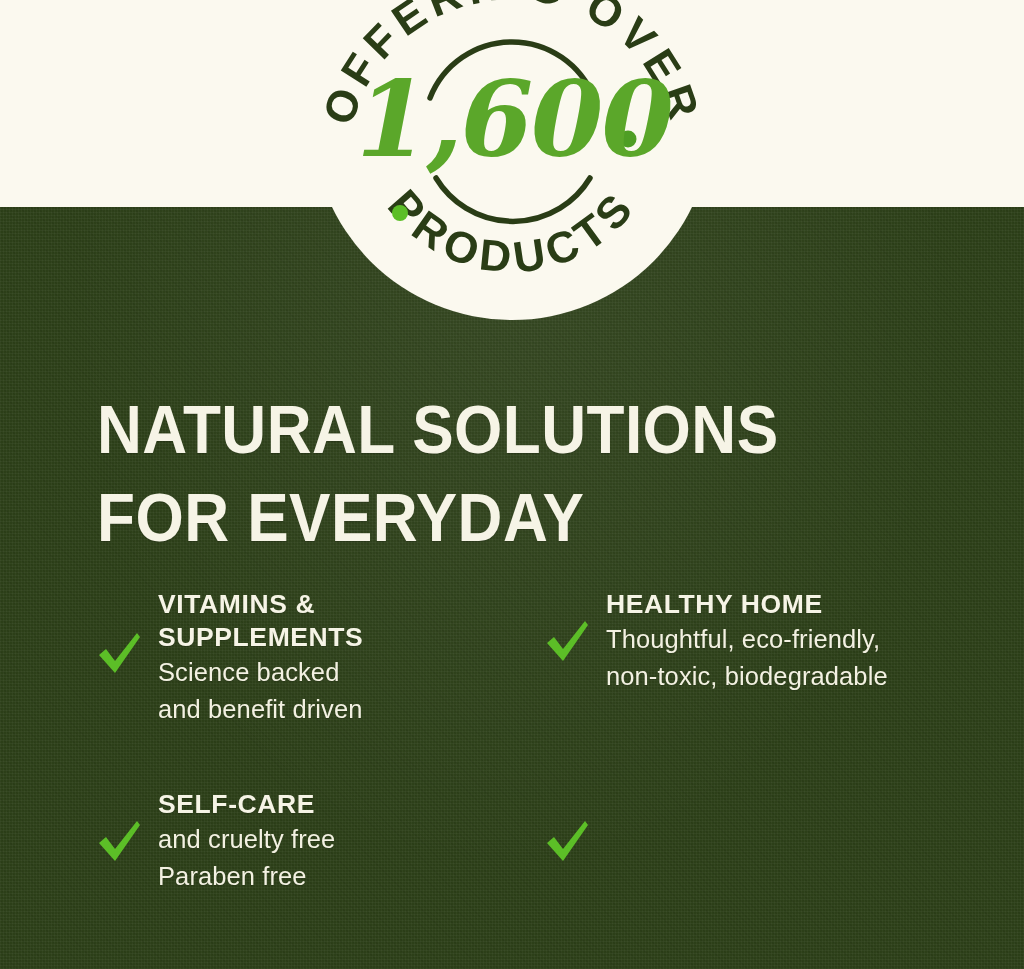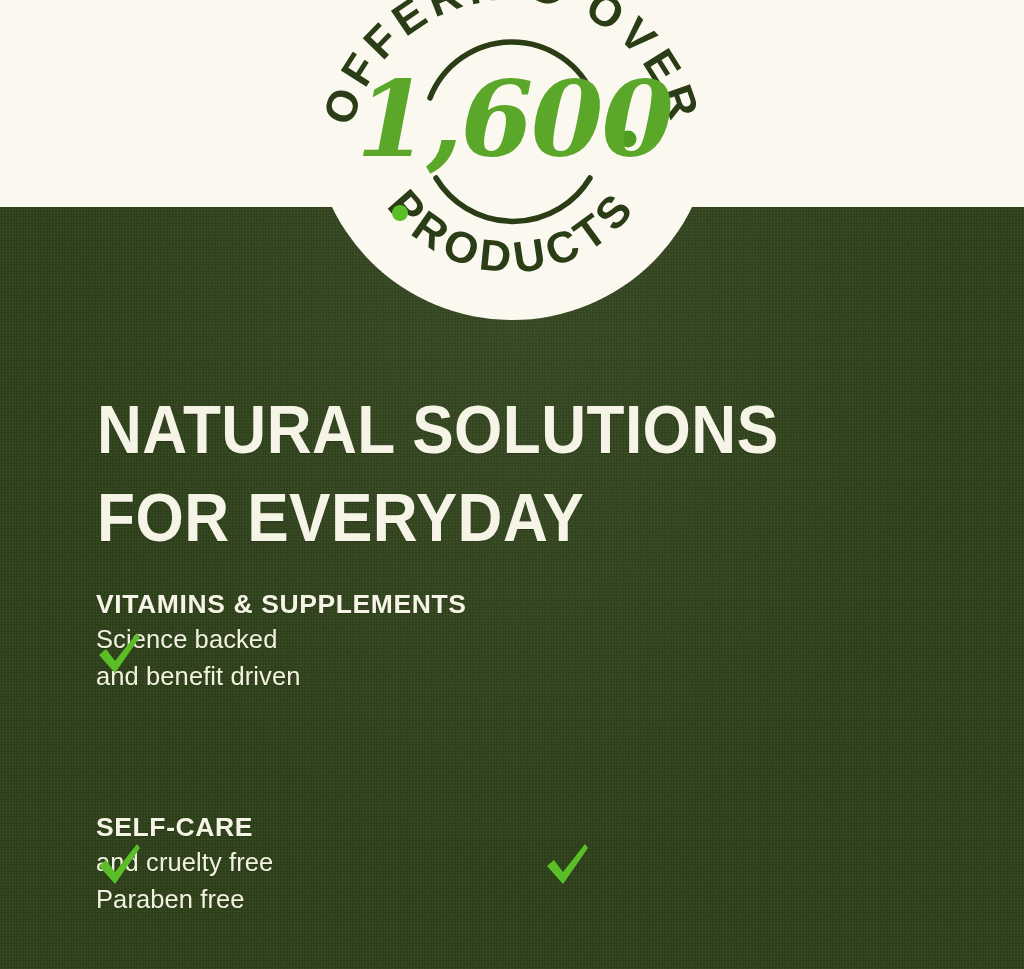--- a/index.html
+++ b/index.html
@@ -61,28 +61,28 @@
   .features{
     position:absolute;left:0;top:588px;width:1024px;height:360px;
   }
   .feat{
     position:absolute;
     display:block;
   }
   .feat.c0{left:96px;width:430px;}
   .feat.c1{left:544px;width:450px;}
   .feat.r0{top:0;}
-  .feat.r1{top:223px;}
+  .feat.r1{top:200px;}
 
   .check{
     position:absolute;left:0;top:0;width:46px;height:52px;
   }
   .check svg{display:block;width:46px;height:52px;}
 
-  .feat-body{}
+  .feat-body{margin-left:62px;}
   .feat-title{
     color:#F6F4E6;
     font-size:26.5px;
     font-weight:700;
     letter-spacing:.6px;
     line-height:33px;
     text-transform:uppercase;
     text-shadow:0 1px 1px rgba(0,0,0,.16);
   }
   .feat-desc{
@@ -154,20 +154,36 @@
           <span>VITAMINS &amp;</span>
           <span>SUPPLEMENTS</span>
         </div>
         <div class="feat-desc">
           <span>Science backed</span>
           <span>and benefit driven</span>
         </div>
       </div>
     </div>
 
+    <div class="feat c1 r0">
+      <span class="check">
+        <svg viewBox="0 0 46 52">
+            <path d="M3 27 L10 21 L19 33 L41 5 L44 9 L19 45 Z" fill="#5CBE27"></path>
+          </svg>
+      </span>
+      <div class="feat-body">
+        <div class="feat-title">
+          <span>HEALTHY HOME</span>
+        </div>
+        <div class="feat-desc">
+          <span>Thoughtful, eco-friendly,</span>
+          <span>non-toxic, biodegradable</span>
+        </div>
+      </div>
+    </div>
 
     <div class="feat c0 r1">
       <span class="check">
         <svg viewBox="0 0 46 52">
             <path d="M3 27 L10 21 L19 33 L41 5 L44 9 L19 45 Z" fill="#5CBE27"></path>
           </svg>
       </span>
       <div class="feat-body">
         <div class="feat-title">
           <span>SELF-CARE</span>

